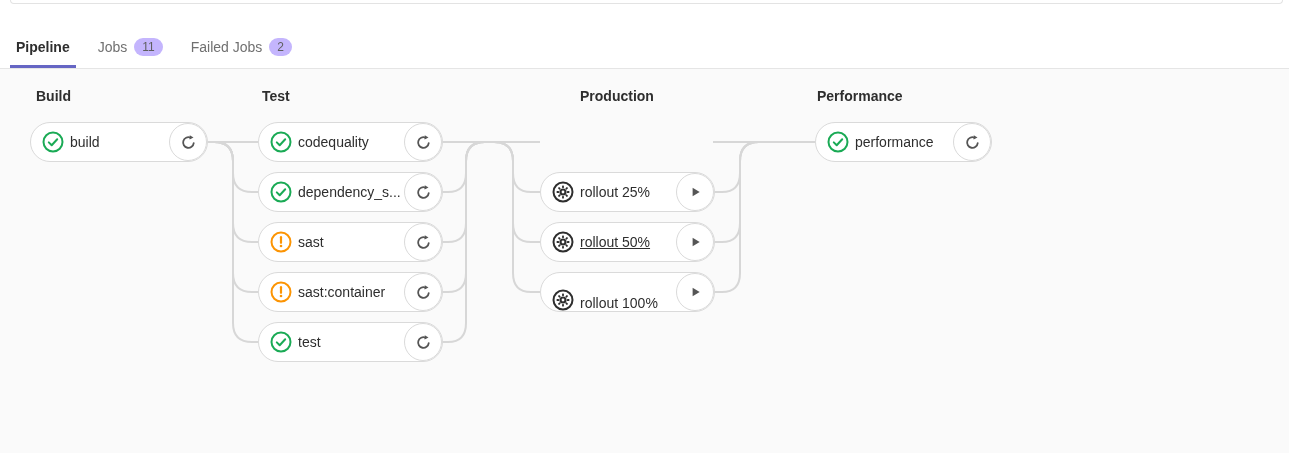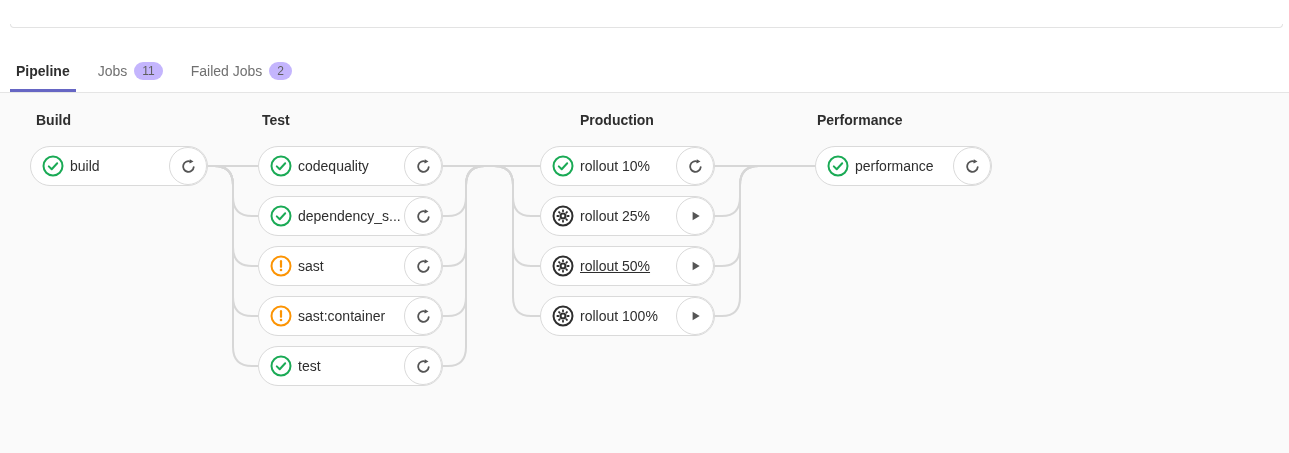--- a/index.html
+++ b/index.html
@@ -1,18 +1,18 @@
 <!DOCTYPE html>
 <html><head>
 <meta charset="utf-8">
 <style>
   * { margin:0; padding:0; box-sizing:border-box; }
   html,body { width:1289px; height:453px; background:#fff; overflow:hidden;
               font-family:"Liberation Sans","DejaVu Sans",sans-serif; color:#2e2e2e; }
-  .page { position:relative; width:1289px; height:348px;margin-top:24px; }
+  .page { position:relative; width:1289px; height:348px; }
 
   
   .top-band { position:absolute; top:0; left:10px; right:6px; height:4px;
               border:1px solid #e3e3e3; border-top:none; border-radius:0 0 5px 5px; background:#fff; }
 
   
   .tabbar { position:absolute; top:28px; left:10px; right:0; height:40px; display:flex; align-items:stretch; }
   .tab { display:flex; align-items:center; gap:7px; padding:0 6px; margin-right:16px;
          font-size:14px; color:#707070; cursor:pointer; border-bottom:3px solid transparent; }
   .tab.active { color:#2e2e2e; font-weight:bold; border-bottom-color:#6666c4; }
@@ -176,35 +176,20 @@
       </span>
     <span class="label">test</span>
     <button class="action-btn">
         <svg width="17" height="17" viewBox="0 0 16 16">
           <path d="M12.9 8.6 A5 5 0 1 1 9.8 3.4" fill="none" stroke="#555555" stroke-width="1.7" stroke-linecap="round"></path>
           <path d="M9.2 1.2 L12.7 3.2 L9.0 5.2 Z" fill="#555555"></path>
         </svg>
       </button>
   </div>
 
-  <div class="pill" style="left:540px; top:122px; width:175px;">
-    <span class="status">
-        <svg width="22" height="22" viewBox="0 0 22 22">
-          <circle cx="11" cy="11" r="9.5" fill="#fff" stroke="#1aaa55" stroke-width="2"></circle>
-          <path d="M6.8 11.4 L9.7 14.2 L15.2 8.2" fill="none" stroke="#1aaa55" stroke-width="2" stroke-linecap="round" stroke-linejoin="round"></path>
-        </svg>
-      </span>
-    <span class="label">rollout 10%</span>
-    <button class="action-btn">
-        <svg width="17" height="17" viewBox="0 0 16 16">
-          <path d="M12.9 8.6 A5 5 0 1 1 9.8 3.4" fill="none" stroke="#555555" stroke-width="1.7" stroke-linecap="round"></path>
-          <path d="M9.2 1.2 L12.7 3.2 L9.0 5.2 Z" fill="#555555"></path>
-        </svg>
-      </button>
-  </div>
   <div class="pill" style="left:540px; top:172px; width:175px;">
     <span class="status">
         <svg width="22" height="22" viewBox="0 0 22 22">
           <circle cx="11" cy="11" r="9.5" fill="#fff" stroke="#2e2e2e" stroke-width="2"></circle>
           <g fill="#2e2e2e">
             <circle cx="11" cy="11" r="3.6"></circle>
             <rect x="10.1" y="4.6" width="1.8" height="2.4" rx="0.5"></rect>
             <rect x="10.1" y="4.6" width="1.8" height="2.4" rx="0.5" transform="rotate(45 11 11)"></rect>
             <rect x="10.1" y="4.6" width="1.8" height="2.4" rx="0.5" transform="rotate(90 11 11)"></rect>
             <rect x="10.1" y="4.6" width="1.8" height="2.4" rx="0.5" transform="rotate(135 11 11)"></rect>
@@ -241,21 +226,21 @@
           <circle cx="11" cy="11" r="1.4" fill="#fff"></circle>
         </svg>
       </span>
     <span class="label">rollout 50%</span>
     <button class="action-btn">
         <svg width="16" height="16" viewBox="0 0 16 16">
           <path d="M5.6 3.7 L5.6 12.3 L12.7 8 Z" fill="#555555"></path>
         </svg>
       </button>
   </div>
-  <div class="pill" style="left:540px; top:272px; width:175px;">
+  <div class="pill" style="left:540px; top:272px; width:175px;align-items:flex-end;">
     <span class="status">
         <svg width="22" height="22" viewBox="0 0 22 22">
           <circle cx="11" cy="11" r="9.5" fill="#fff" stroke="#2e2e2e" stroke-width="2"></circle>
           <g fill="#2e2e2e">
             <circle cx="11" cy="11" r="3.6"></circle>
             <rect x="10.1" y="4.6" width="1.8" height="2.4" rx="0.5"></rect>
             <rect x="10.1" y="4.6" width="1.8" height="2.4" rx="0.5" transform="rotate(45 11 11)"></rect>
             <rect x="10.1" y="4.6" width="1.8" height="2.4" rx="0.5" transform="rotate(90 11 11)"></rect>
             <rect x="10.1" y="4.6" width="1.8" height="2.4" rx="0.5" transform="rotate(135 11 11)"></rect>
             <rect x="10.1" y="4.6" width="1.8" height="2.4" rx="0.5" transform="rotate(180 11 11)"></rect>

